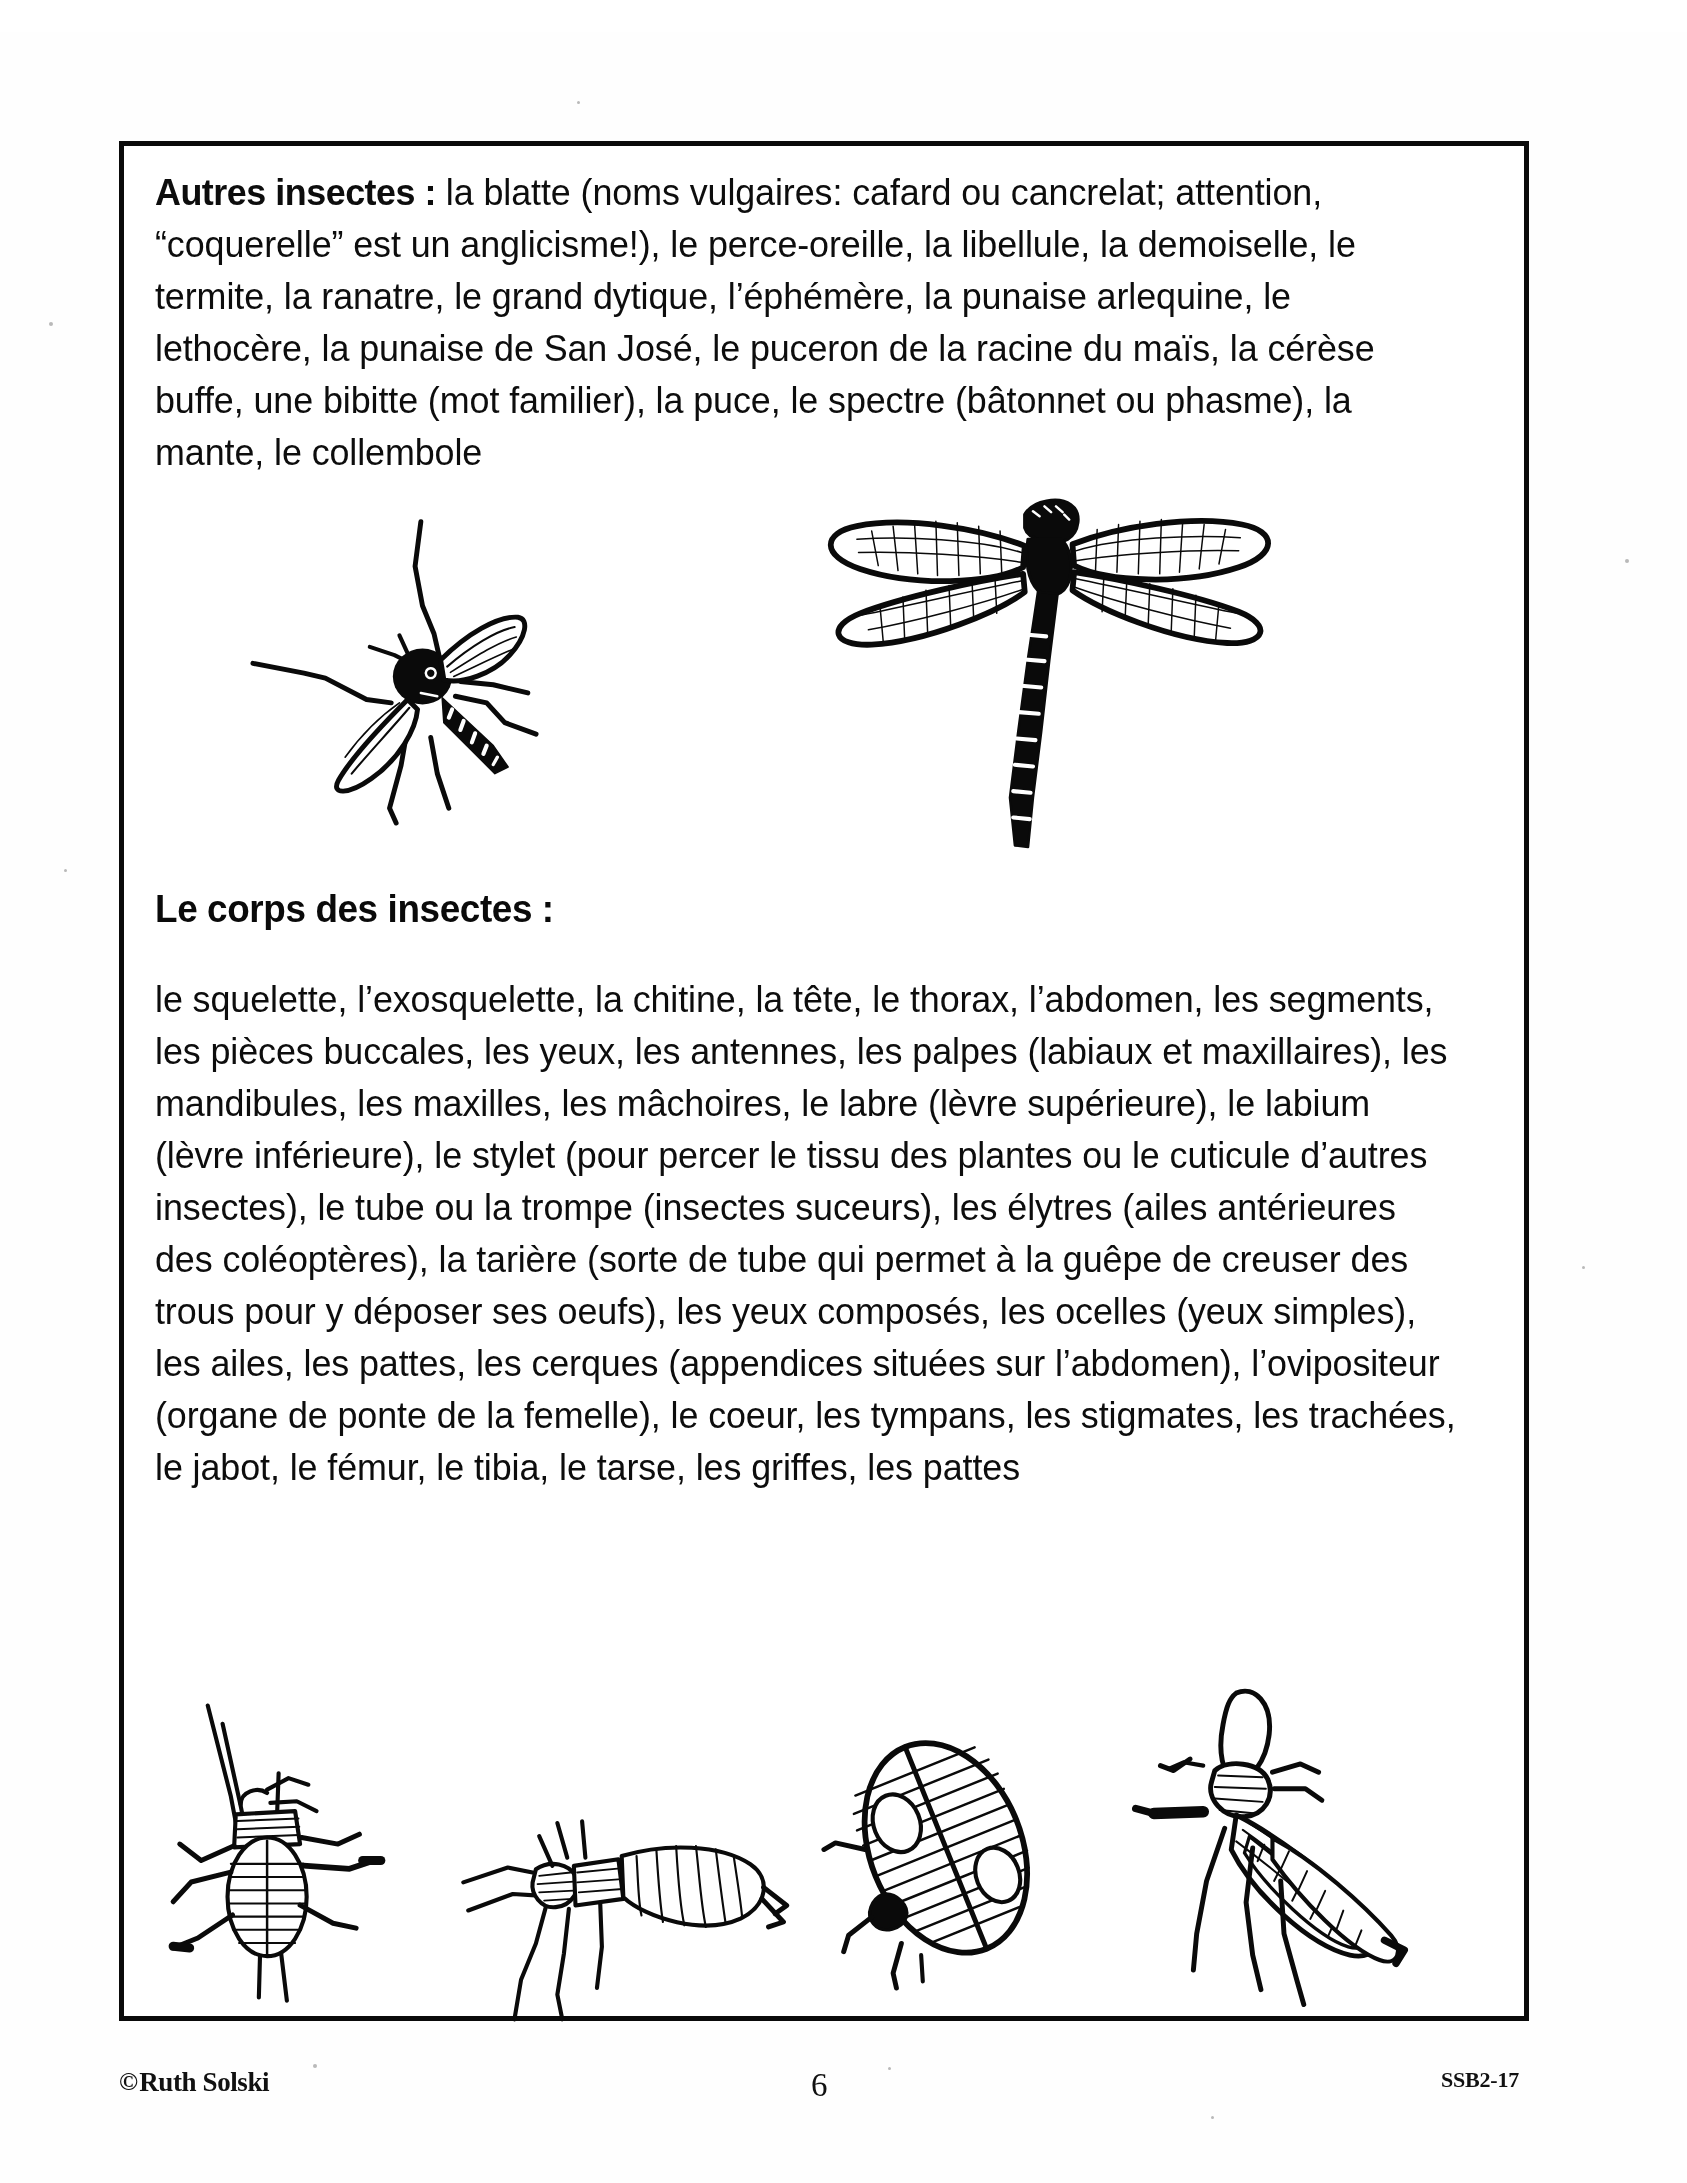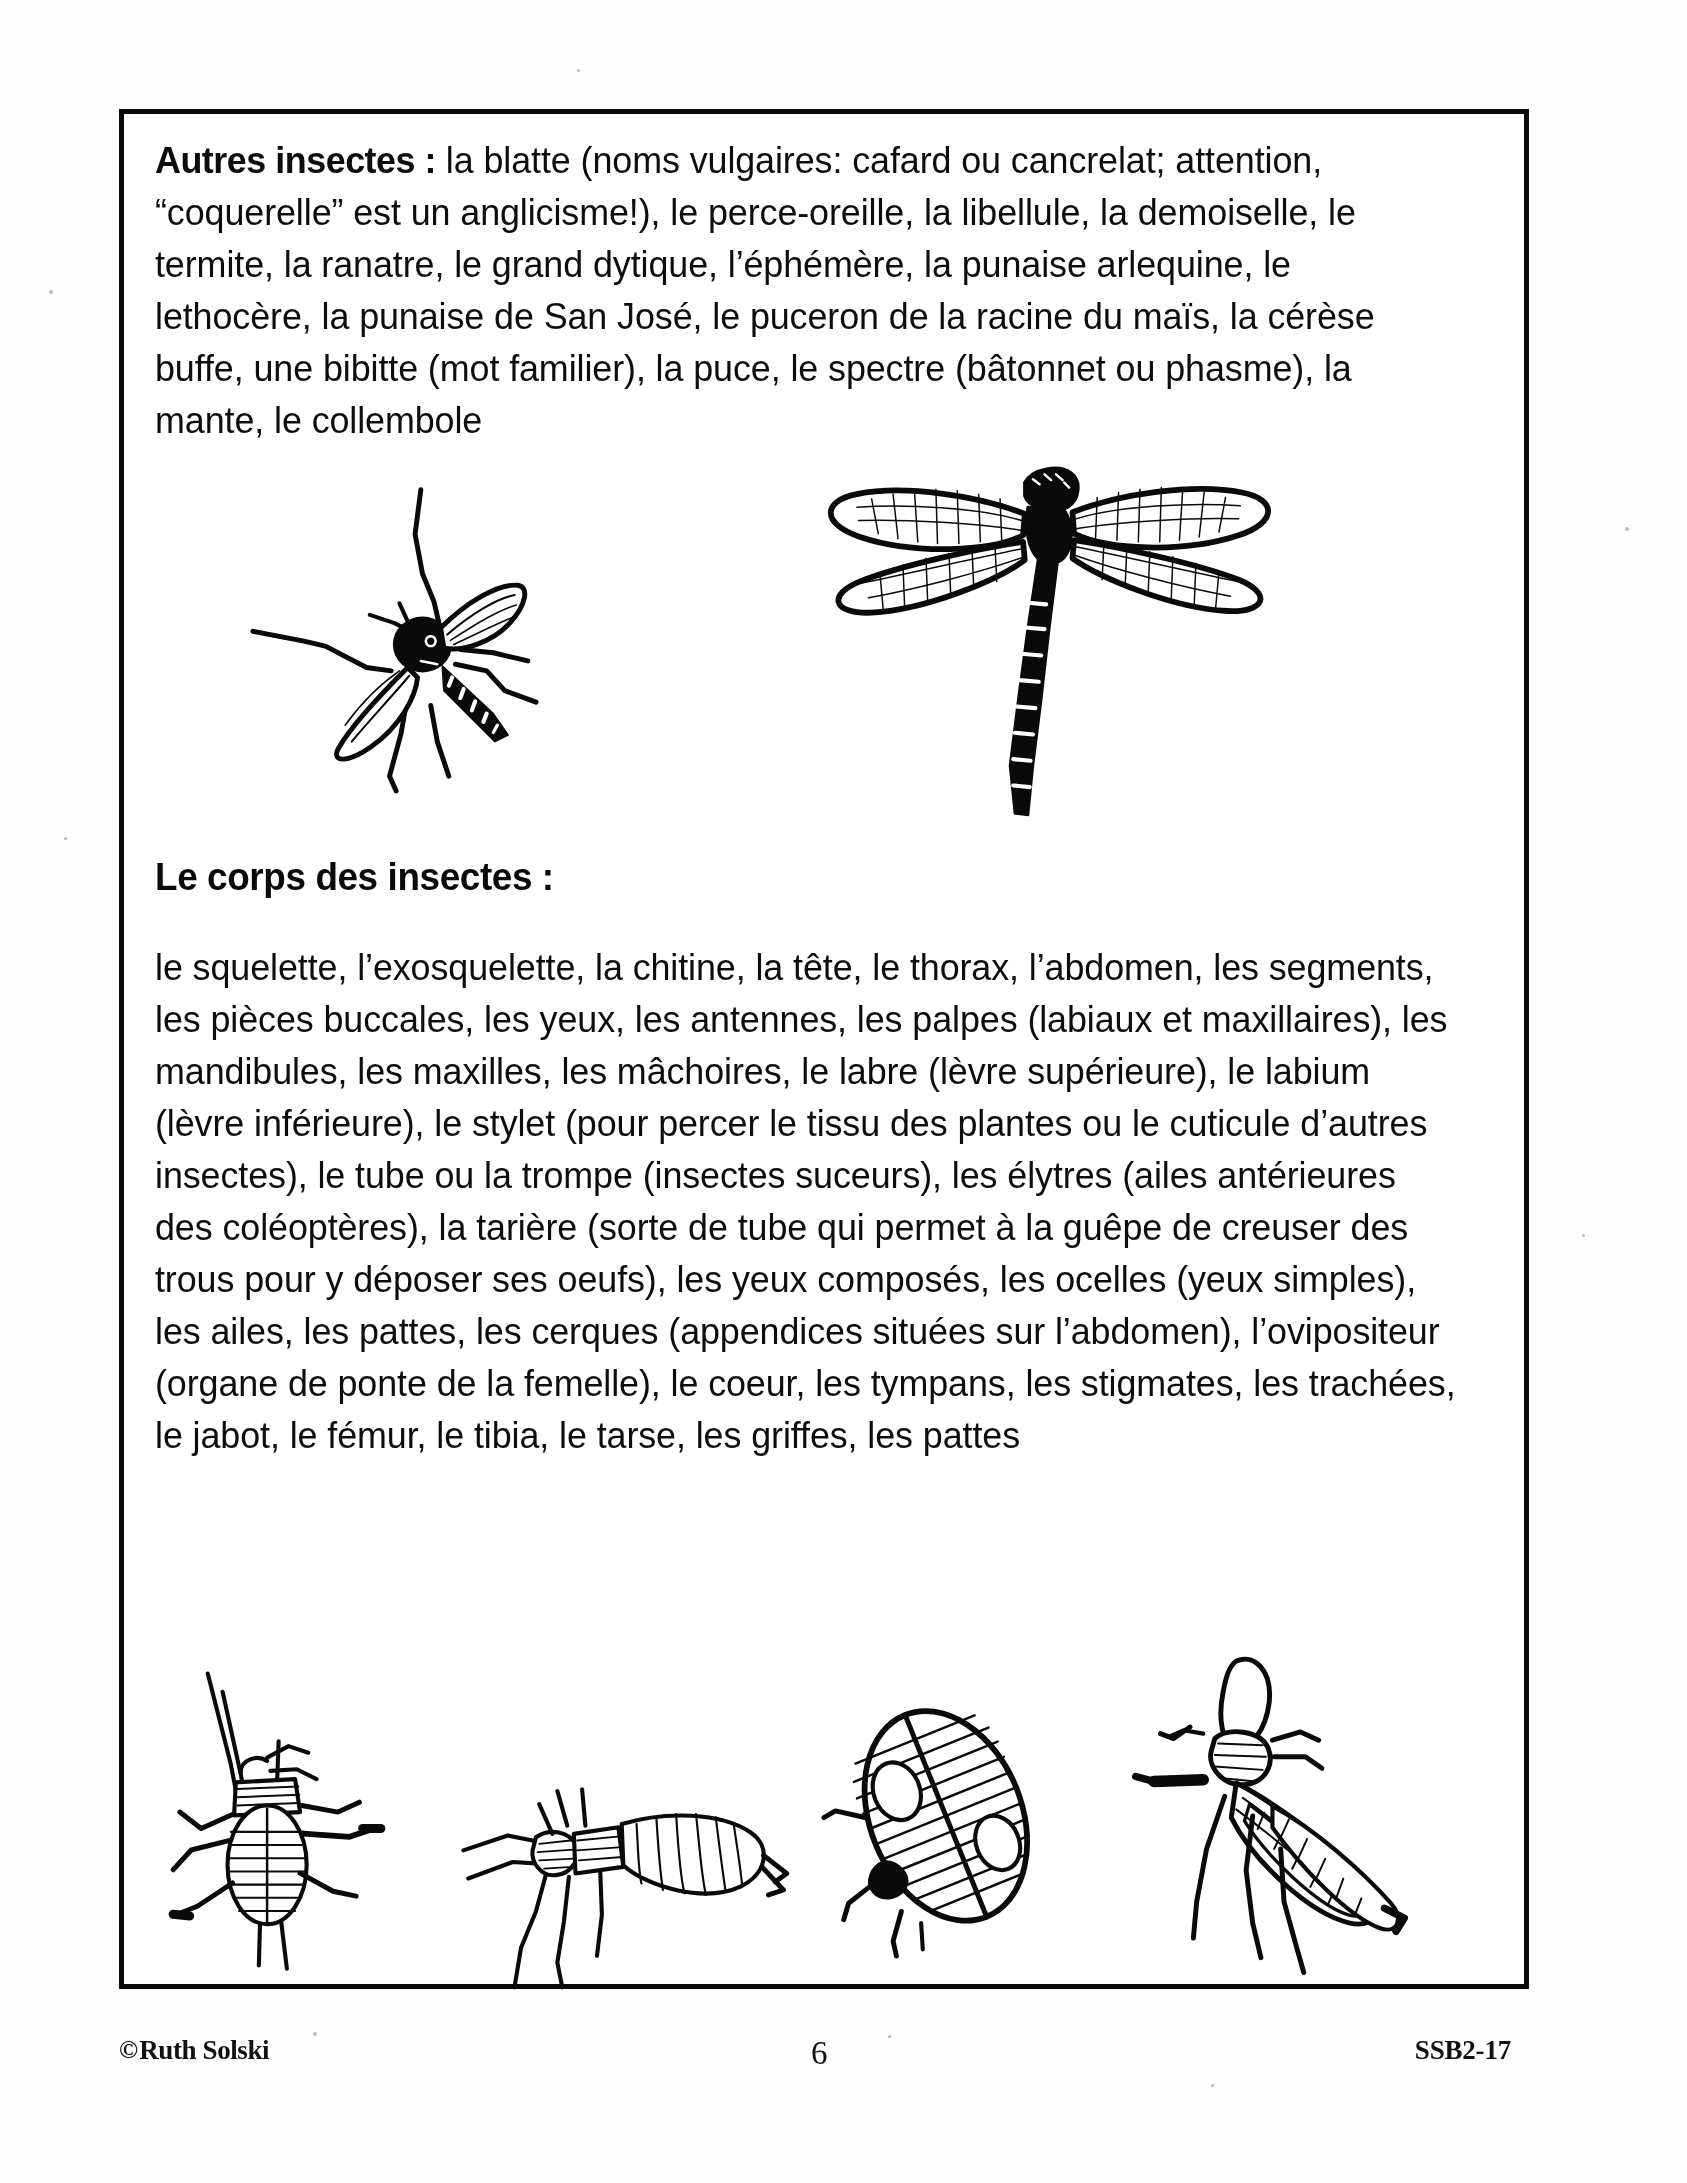--- a/index.html
+++ b/index.html
@@ -14,20 +14,21 @@
     color: #000000;
     position: relative;
     overflow: hidden;
   }
 
   
   .page {
     position: absolute;
     inset: 0;
     background: #fefefe;
+    margin-top: 32px;
   }
   
   .speckle {
     position: absolute;
     background: #b9b9b9;
     border-radius: 50%;
     pointer-events: none;
   }
 
   
@@ -101,21 +102,21 @@
     position: absolute;
     top: 0;
     font-family: "Liberation Serif", serif;
     font-weight: 700;
     color: #111111;
     white-space: nowrap;
     text-align: center;
   }
   .footer-left  { left: 0px;   font-size: 27px; letter-spacing: -0.4px; }
   .footer-center{ left: 692px; font-size: 33px; font-family: "Liberation Serif", serif; font-weight: 400;}
-  .footer-right { right: 18px;  font-size: 27px; letter-spacing: -0.2px; }
+  .footer-right { right: 10px;  font-size: 22px; letter-spacing: -0.2px; }
   .copy-glyph {
     font-size: 25.5px;
     vertical-align: 0.8px;
     margin-right: 1.6px;
   }
 </style>
 </head>
 <body>
 
 <div class="page">

